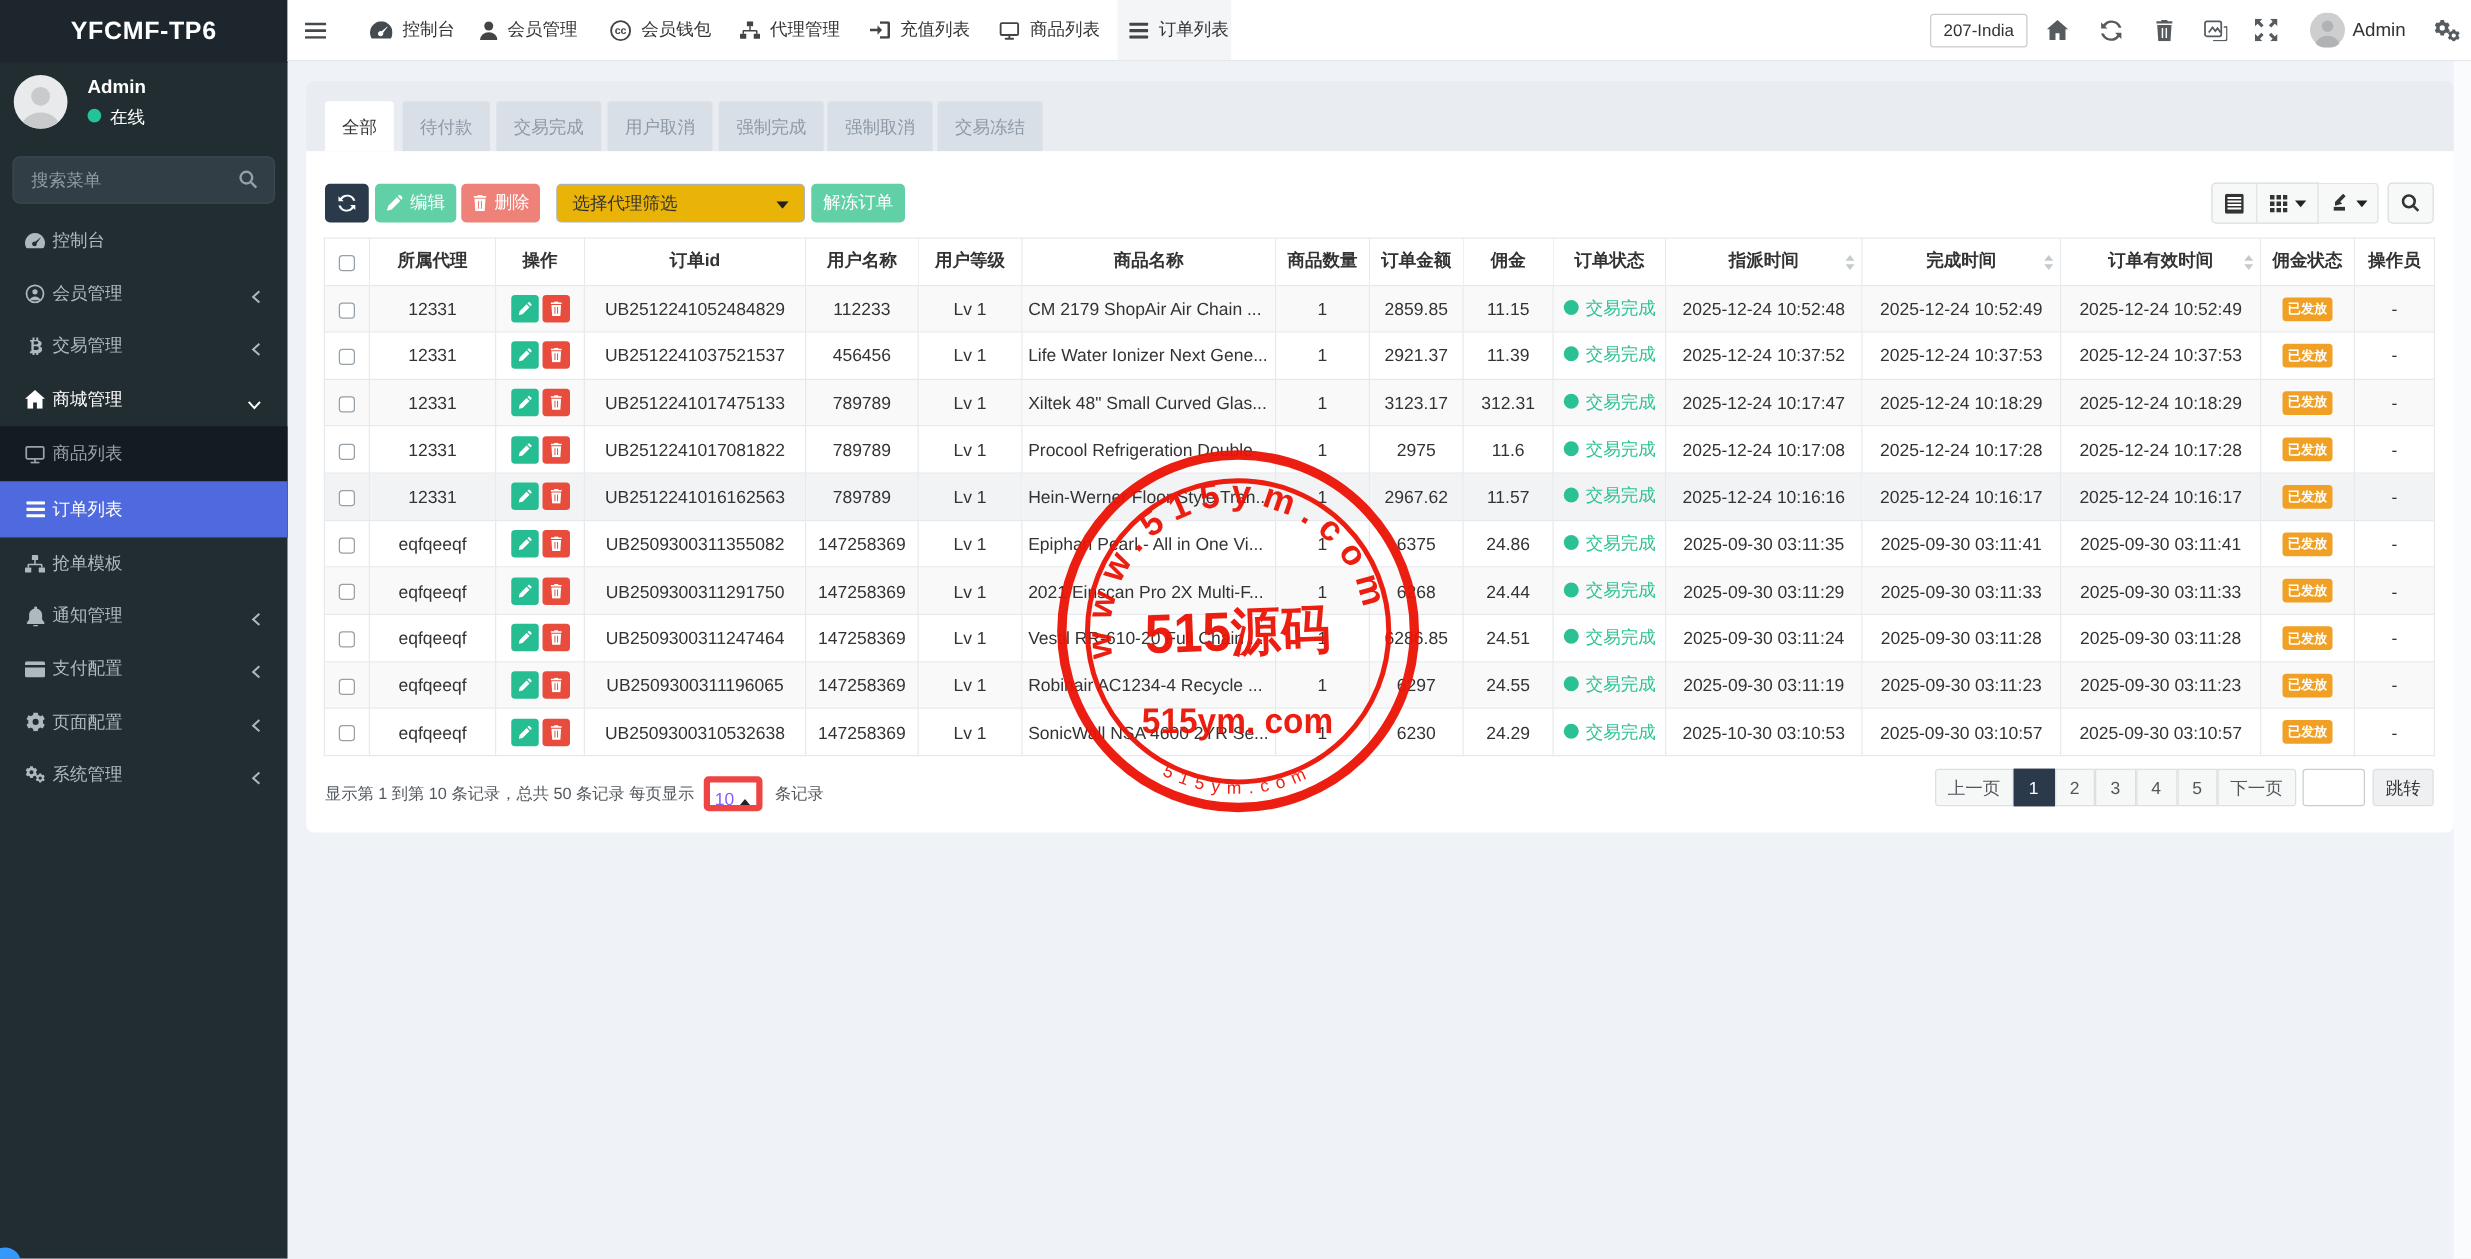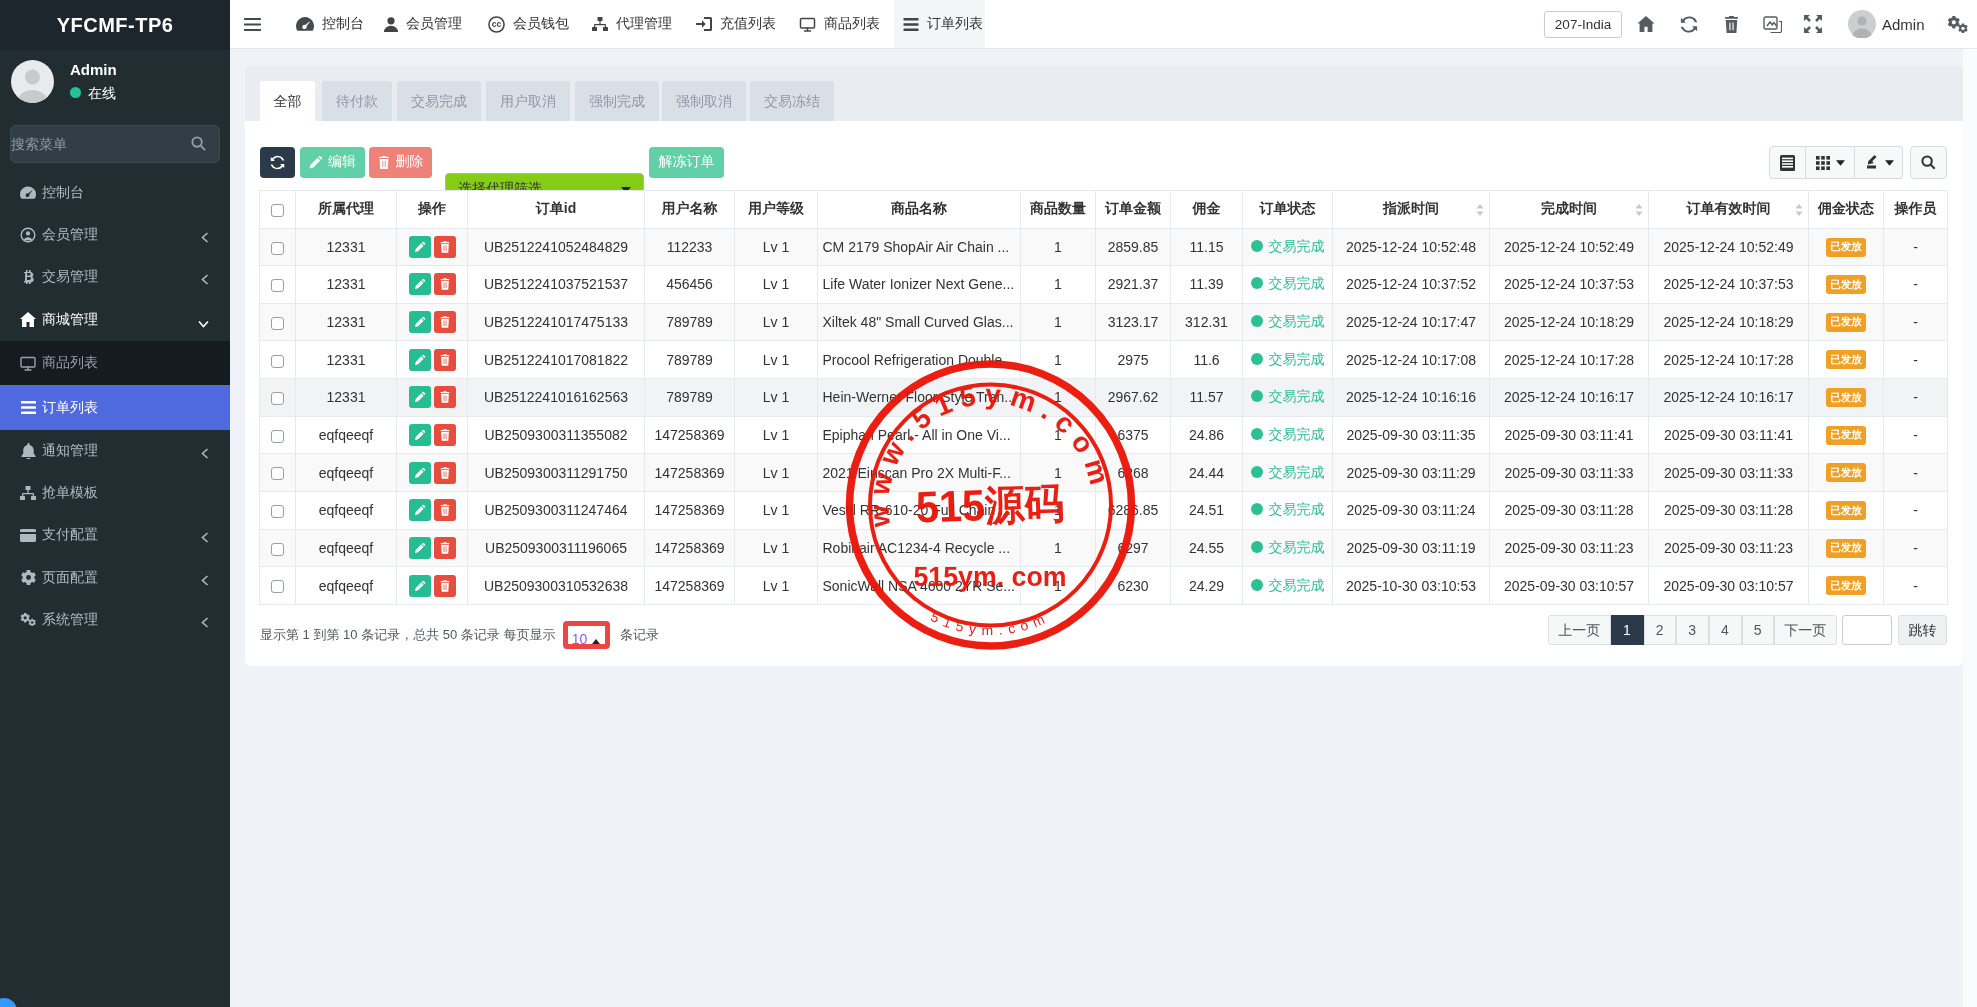--- a/index.html
+++ b/index.html
@@ -9,21 +9,21 @@
 #app { position:relative; width:1977px; height:1007px; overflow:hidden; }
 
 
 #sidebar { position:absolute; left:0; top:0; width:230px; height:1007px; background:#222d32; }
 #logo { height:50px; background:#1d262c; color:#fff; font-size:20px; font-weight:bold; text-align:center; line-height:50px; letter-spacing:0.5px; }
 #userpanel { position:absolute; left:0; top:50px; width:230px; height:70px; }
 #avatar { position:absolute; left:11px; top:10px; width:43px; height:43px; border-radius:50%; background:#e9eaeb; overflow:hidden; }
 #uname { position:absolute; left:70px; top:11px; color:#fff; font-weight:bold; font-size:15px; }
 #ustat { position:absolute; left:70px; top:35px; color:#fff; font-size:14px; }
 .dotg { display:inline-block; width:11px; height:11px; border-radius:50%; background:#25c199; margin-right:7px; }
-#sbsearch { position:absolute; left:10px; top:125px; width:210px; height:38px; background:#323e46; border:1px solid #3c4951; border-radius:6px; color:#8e9ba3; font-size:14px; line-height:36px; }
+#sbsearch { position:absolute; left:10px; top:125px; width:210px; height:38px; background:#323e46; border:1px solid #3c4951; border-radius:6px; color:#8e9ba3; font-size:14px; line-height:36px; padding-left:14px; }
 #sbsearch svg { position:absolute; right:13px; top:10px; }
 #menu { position:absolute; left:0; top:172px; width:230px; }
 .mi { position:relative; height:42.2px; display:flex; align-items:center; color:#b0bac1; font-size:14px; }
 .mi .ic { width:16px; margin-left:20px; margin-right:6px; display:flex; justify-content:center; }
 .mi .arr { position:absolute; right:21px; top:50%; margin-top:-5px; }
 .sub { background:#151c21; }
 .smi { position:relative; height:44.6px; display:flex; align-items:center; color:#97a2aa; font-size:14px; }
 .smi .ic { width:16px; margin-left:20px; margin-right:6px; display:flex; justify-content:center; }
 .smi.active { background:#4f6ade; color:#fff; }
 
@@ -130,34 +130,34 @@
             </span>商品列表</div>
         <div class="smi active"><span class="ic">
               <svg width="15" height="13" viewBox="0 0 15 13" fill="#fff">
                 <rect x="0" y="0" width="15" height="2.6" rx="0.6"></rect>
                 <rect x="0" y="5.2" width="15" height="2.6" rx="0.6"></rect>
                 <rect x="0" y="10.4" width="15" height="2.6" rx="0.6"></rect>
               </svg>
             </span>订单列表</div>
       </div>
       <div class="mi"><span class="ic">
-            <svg width="15" height="16" viewBox="0 0 15 16" fill="#aeb8bf">
-              <path d="M7.5 0a1.2 1.2 0 0 1 1.2 1.2v.7c2.3.5 4 2.5 4 5v3.6l1.8 2.5a.7.7 0 0 1-.6 1.1H1.1a.7.7 0 0 1-.6-1.1l1.8-2.5V6.9c0-2.5 1.7-4.5 4-5v-.7A1.2 1.2 0 0 1 7.5 0zM5.6 15h3.8a1.9 1.9 0 0 1-3.8 0z"></path>
-            </svg>
-          </span>通知管理<span class="arr"><svg width="8" height="11" viewBox="0 0 8 11" fill="none" stroke="#aeb8bf" stroke-width="1.6">
-              <path d="M6.5 1 L1.5 5.5 L6.5 10"></path>
-            </svg></span></div>
-      <div class="mi"><span class="ic">
             <svg width="16" height="15" viewBox="0 0 16 15" fill="#aeb8bf">
               <rect x="5.5" y="0" width="5" height="4" rx="0.5"></rect>
               <rect x="0" y="10" width="5" height="4" rx="0.5"></rect>
               <rect x="11" y="10" width="5" height="4" rx="0.5"></rect>
               <path d="M7.4 4h1.2v3H13a1 1 0 0 1 1 1v2h-1.2V8.2H3.2V10H2V8a1 1 0 0 1 1-1h4.4z"></path>
             </svg>
           </span>抢单模板</div>
+      <div class="mi"><span class="ic">
+            <svg width="15" height="16" viewBox="0 0 15 16" fill="#aeb8bf">
+              <path d="M7.5 0a1.2 1.2 0 0 1 1.2 1.2v.7c2.3.5 4 2.5 4 5v3.6l1.8 2.5a.7.7 0 0 1-.6 1.1H1.1a.7.7 0 0 1-.6-1.1l1.8-2.5V6.9c0-2.5 1.7-4.5 4-5v-.7A1.2 1.2 0 0 1 7.5 0zM5.6 15h3.8a1.9 1.9 0 0 1-3.8 0z"></path>
+            </svg>
+          </span>通知管理<span class="arr"><svg width="8" height="11" viewBox="0 0 8 11" fill="none" stroke="#aeb8bf" stroke-width="1.6">
+              <path d="M6.5 1 L1.5 5.5 L6.5 10"></path>
+            </svg></span></div>
       <div class="mi"><span class="ic">
             <svg width="16" height="13" viewBox="0 0 16 13" fill="#aeb8bf">
               <path d="M0 1.5A1.5 1.5 0 0 1 1.5 0h13A1.5 1.5 0 0 1 16 1.5V3H0zM0 5h16v6.5a1.5 1.5 0 0 1-1.5 1.5h-13A1.5 1.5 0 0 1 0 11.5zM2 9h4v1.5H2z"></path>
             </svg>
           </span>支付配置<span class="arr"><svg width="8" height="11" viewBox="0 0 8 11" fill="none" stroke="#aeb8bf" stroke-width="1.6">
               <path d="M6.5 1 L1.5 5.5 L6.5 10"></path>
             </svg></span></div>
       <div class="mi"><span class="ic">
             <svg width="15" height="15" viewBox="0 0 16 16" fill="#aeb8bf">
               <path d="M6.2 0h3.6l.4 2.1a6 6 0 0 1 1.8 1l2-.7 1.8 3.1-1.6 1.4a6 6 0 0 1 0 2.2l1.6 1.4-1.8 3.1-2-.7a6 6 0 0 1-1.8 1L9.8 16H6.2l-.4-2.1a6 6 0 0 1-1.8-1l-2 .7L.2 10.5l1.6-1.4a6 6 0 0 1 0-2.2L.2 5.5 2 2.4l2 .7a6 6 0 0 1 1.8-1zM8 5.4A2.6 2.6 0 1 0 8 10.6 2.6 2.6 0 0 0 8 5.4z"></path>
@@ -290,21 +290,21 @@
   <div class="btn" style="left:300px;width:65px;background:#62d0a7;"><span class="bic">
         <svg width="13" height="13" viewBox="0 0 13 13" fill="#fff">
           <path d="M8.5 1.7l2.8 2.8-7 7L.5 12.5l1-3.8zM9.3 0.9L10.7-.5l2.8 2.8-1.4 1.4z"></path>
         </svg>
       </span>编辑</div>
   <div class="btn" style="left:369px;width:63px;background:#ee8178;"><span class="bic">
         <svg width="12" height="13" viewBox="0 0 14 16" fill="#fff">
           <path d="M5 0h4l.6 1H13v1.6H1V1h3.4zM1.6 3.8h10.8L11.6 16H2.4zM5 6v7.5h1.1V6zm2.9 0v7.5H9V6z"></path>
         </svg>
       </span>删除</div>
-  <div style="position:absolute;left:445px;top:147px;width:199px;height:31px;background:#84cc16;border:1px solid #aeb3b9;border-radius:4px;line-height:29px;padding-left:12px;font-size:14px;color:#333;margin-top:26px;">选择代理筛选<svg style="position:absolute;right:12px;top:13px;" width="10" height="6" viewBox="0 0 10 6" fill="#222">
+  <div style="position:absolute;left:445px;top:147px;width:199px;height:31px;background:#eab308;border:1px solid #aeb3b9;border-radius:4px;line-height:29px;padding-left:12px;font-size:14px;color:#333;">选择代理筛选<svg style="position:absolute;right:12px;top:13px;" width="10" height="6" viewBox="0 0 10 6" fill="#222">
         <path d="M0 0h10L5 6z"></path>
       </svg></div>
   <div class="btn" style="left:649px;width:75px;background:#62d0a7;">解冻订单</div>
   <div style="position:absolute;left:1769px;top:146px;height:33px;display:flex;">
     <div class="tgbtn" style="width:37px;border-radius:4px 0 0 4px;">
         <svg width="15" height="16" viewBox="0 0 15 16" fill="#333">
           <rect x="0" y="0" width="15" height="16" rx="1.5"></rect>
           <rect x="2" y="2.6" width="11" height="1.6" fill="#fff"></rect>
           <rect x="2" y="5.4" width="11" height="1.6" fill="#fff"></rect>
           <rect x="2" y="8.2" width="11" height="1.6" fill="#fff"></rect>

